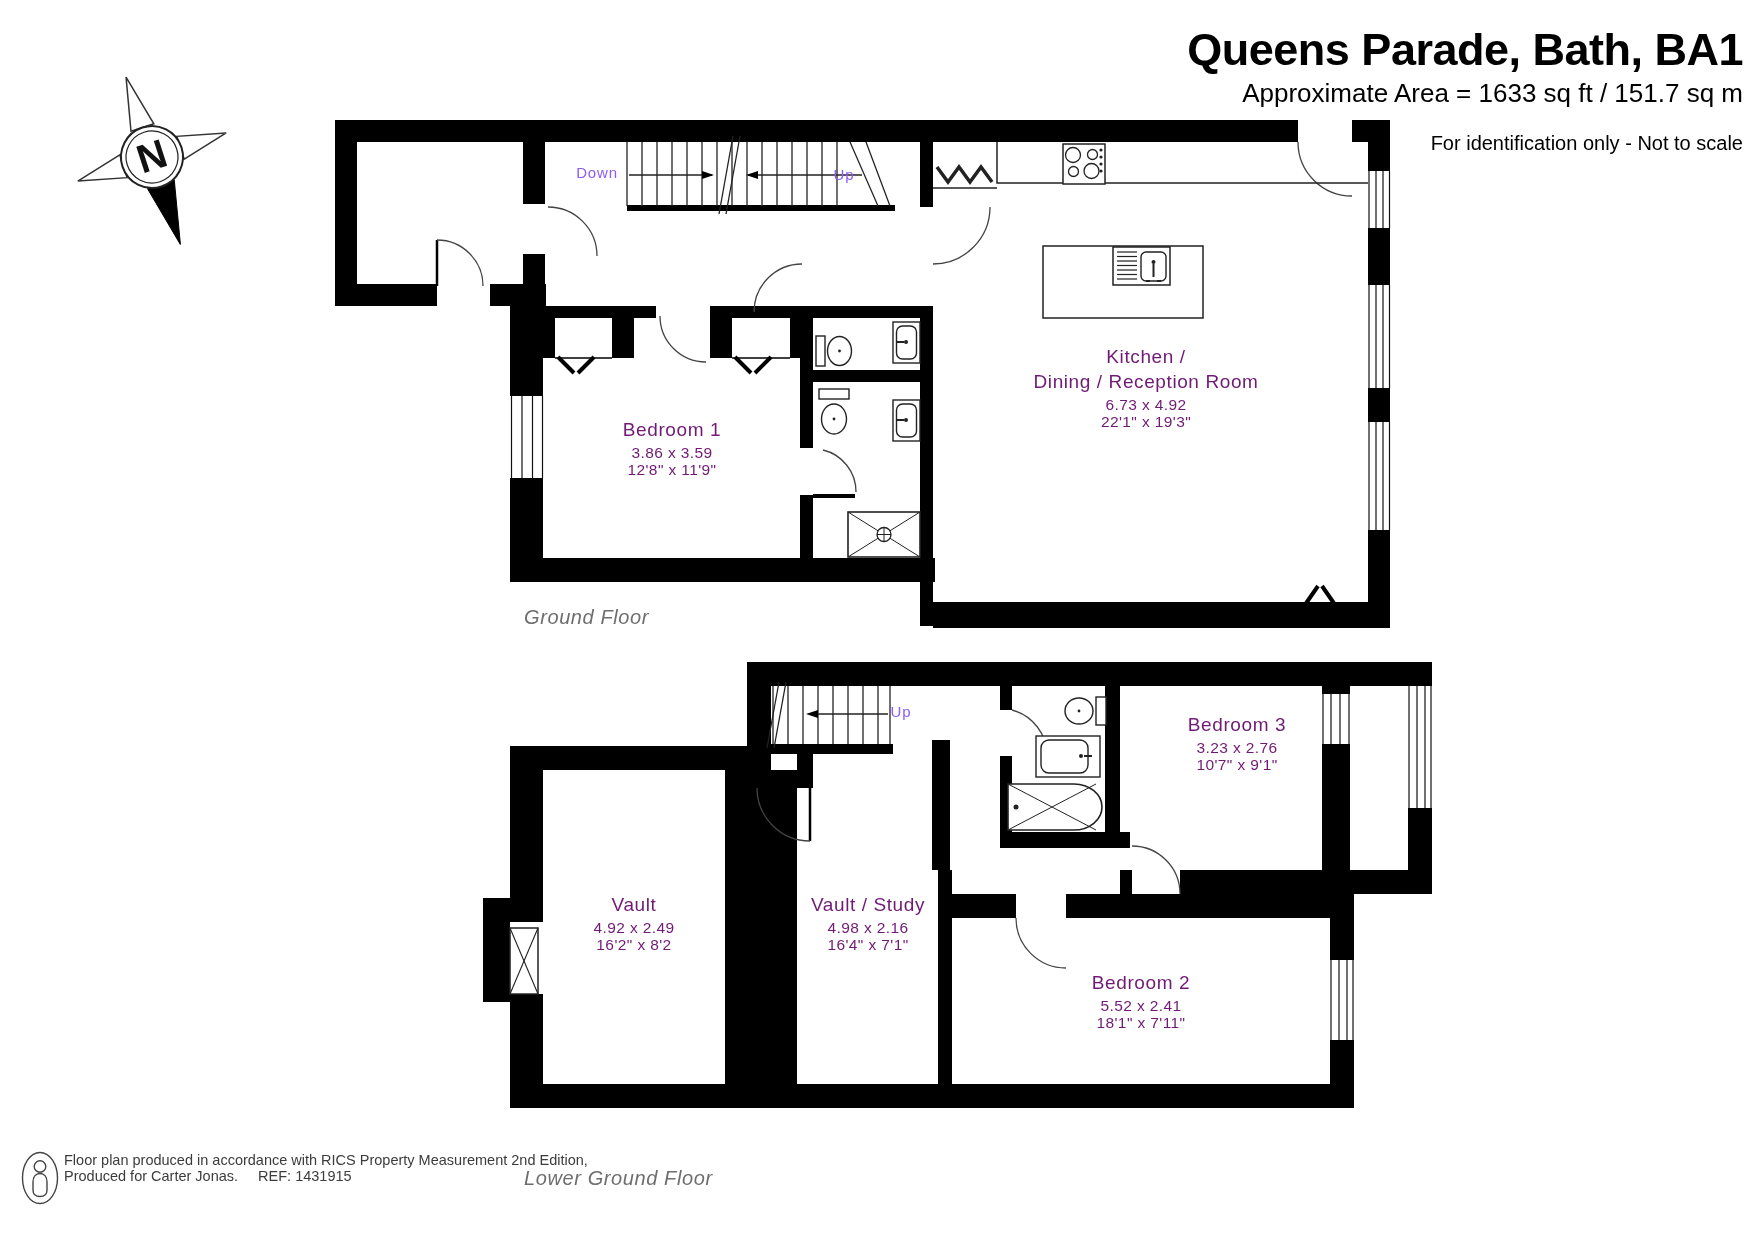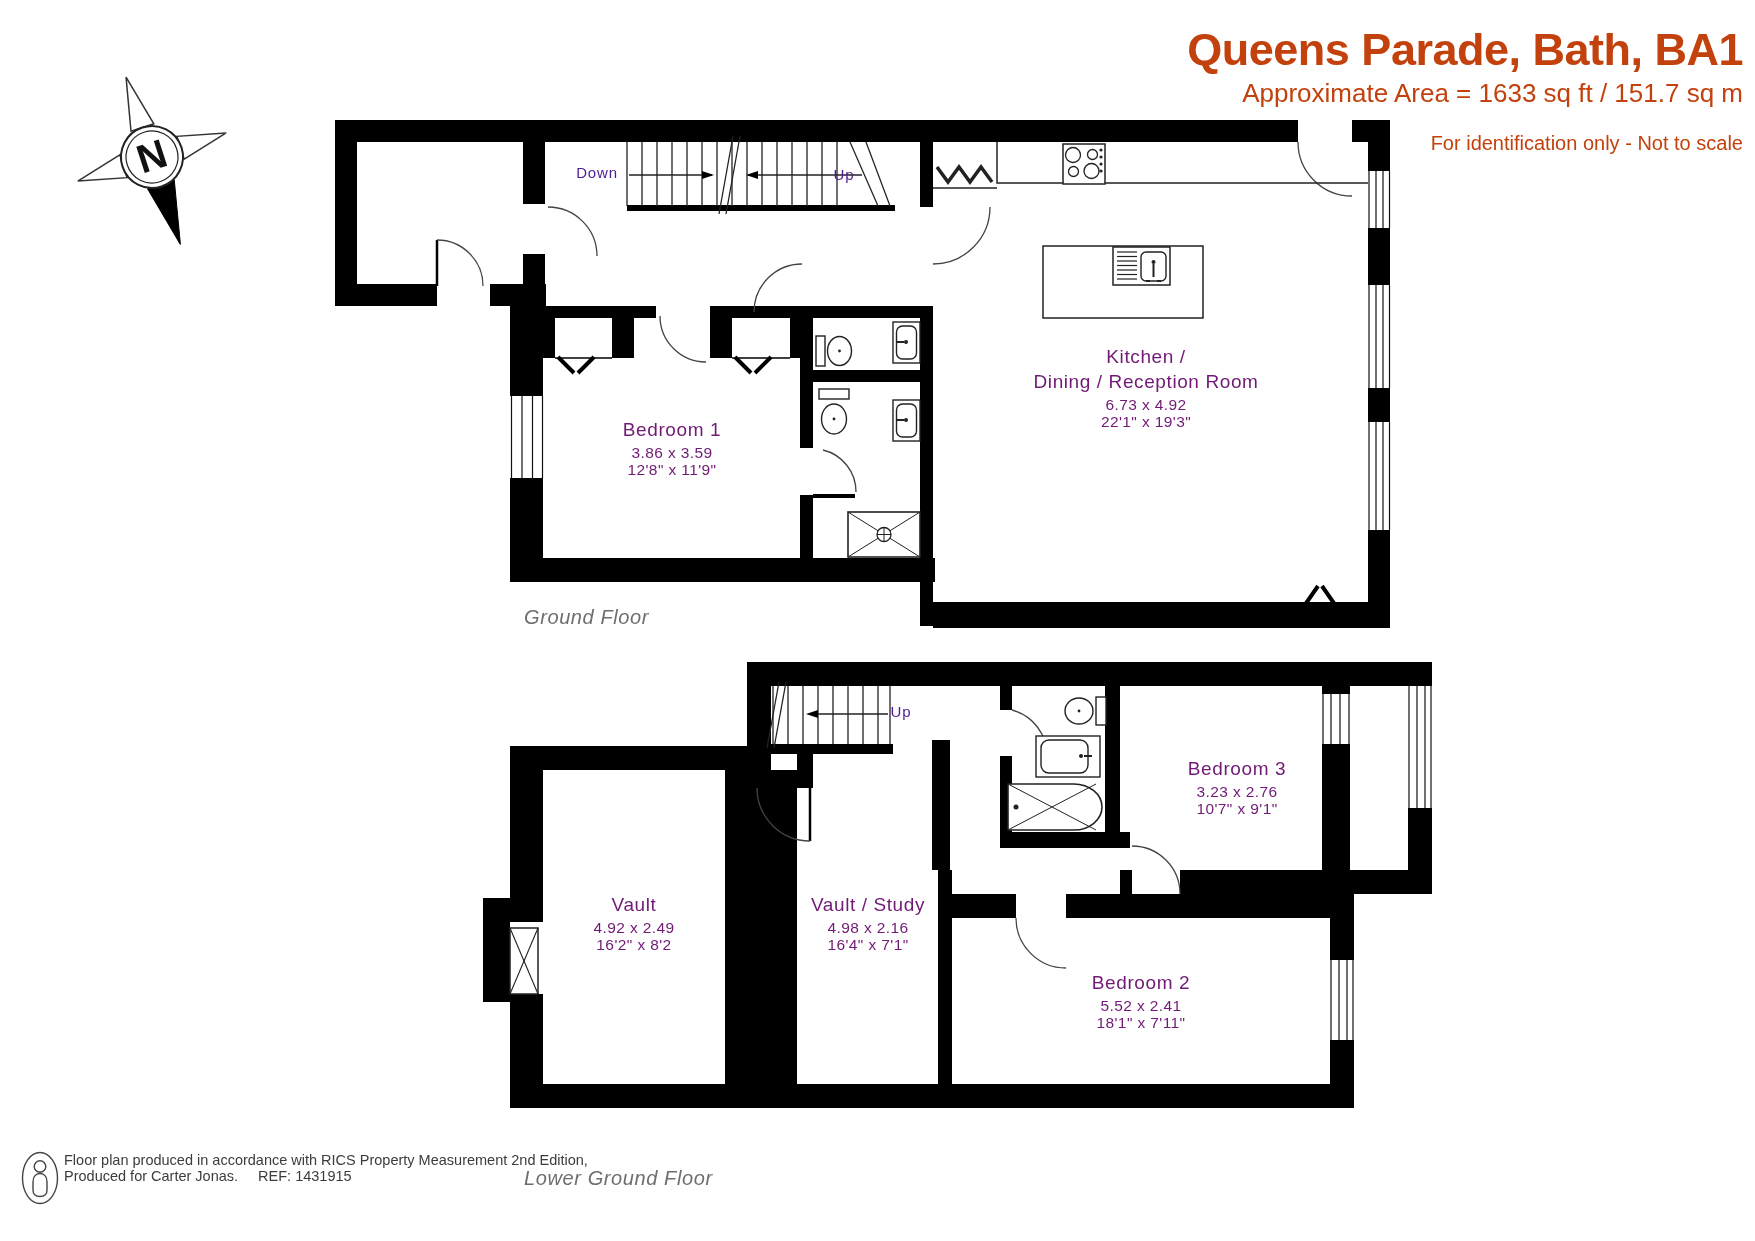--- a/index.html
+++ b/index.html
@@ -1,27 +1,27 @@
 <!DOCTYPE html>
 <html><head>
 <meta charset="utf-8">
 <style>
   html,body{margin:0;padding:0;background:#fff;}
   #page{position:relative;width:1755px;height:1241px;background:#fff;overflow:hidden;
         font-family:"Liberation Sans", sans-serif;}
   svg{position:absolute;left:0;top:0;}
-  .header{position:absolute;right:12px;top:24px;text-align:right;color:#c2410c;}
+  .header{position:absolute;right:12px;top:24px;text-align:right;color:#000000;}
   .header-title{font-size:45px;font-weight:bold;letter-spacing:-0.5px;}
   .header-area{font-size:26px;margin-top:2px;}
   .header-note{font-size:20px;margin-top:23px;}
   .room-label{position:absolute;text-align:center;transform:translateX(-50%);color:#701a75;}
   .room-name{font-size:19px;letter-spacing:.6px;margin-bottom:3px;white-space:nowrap;}
   .room-dims{font-size:15.5px;line-height:17px;letter-spacing:.4px;white-space:nowrap;}
   .floor-title{position:absolute;font-size:20px;color:#6e6e6e;letter-spacing:.6px;white-space:nowrap;font-style:italic;}
-  .stair-label{position:absolute;font-size:15px;color:#4c1d95;letter-spacing:.8px;
+  .stair-label{position:absolute;font-size:15px;color:#8b5cf6;letter-spacing:.8px;
                transform:translateX(-50%);white-space:nowrap;}
   .footer{position:absolute;left:64px;top:1152px;font-size:14.5px;line-height:16px;color:#3c3c3c;}
   .footer .gap{display:inline-block;width:20px;}
 </style>
 </head>
 <body>
 
 <div id="page">
 
 <svg width="1755" height="1241" viewBox="0 0 1755 1241">
@@ -334,21 +334,21 @@
   <div class="room-dims">4.98 x 2.16</div>
   <div class="room-dims">16'4" x 7'1"</div>
 </div>
 
 <div class="room-label" style="left:1141px;top:972px;">
   <div class="room-name">Bedroom 2</div>
   <div class="room-dims">5.52 x 2.41</div>
   <div class="room-dims">18'1" x 7'11"</div>
 </div>
 
-<div class="room-label" style="left:1237px;top:758px;">
+<div class="room-label" style="left:1237px;top:714px;">
   <div class="room-name">Bedroom 3</div>
   <div class="room-dims">3.23 x 2.76</div>
   <div class="room-dims">10'7" x 9'1"</div>
 </div>
 
 <div class="floor-title" style="left:524px;top:606px;">Ground Floor</div>
 <div class="floor-title" style="left:524px;top:1136px;margin-top:31px;">Lower Ground Floor</div>
 
 <div class="footer">
   <div>Floor plan produced in accordance with RICS Property Measurement 2nd Edition,</div>

